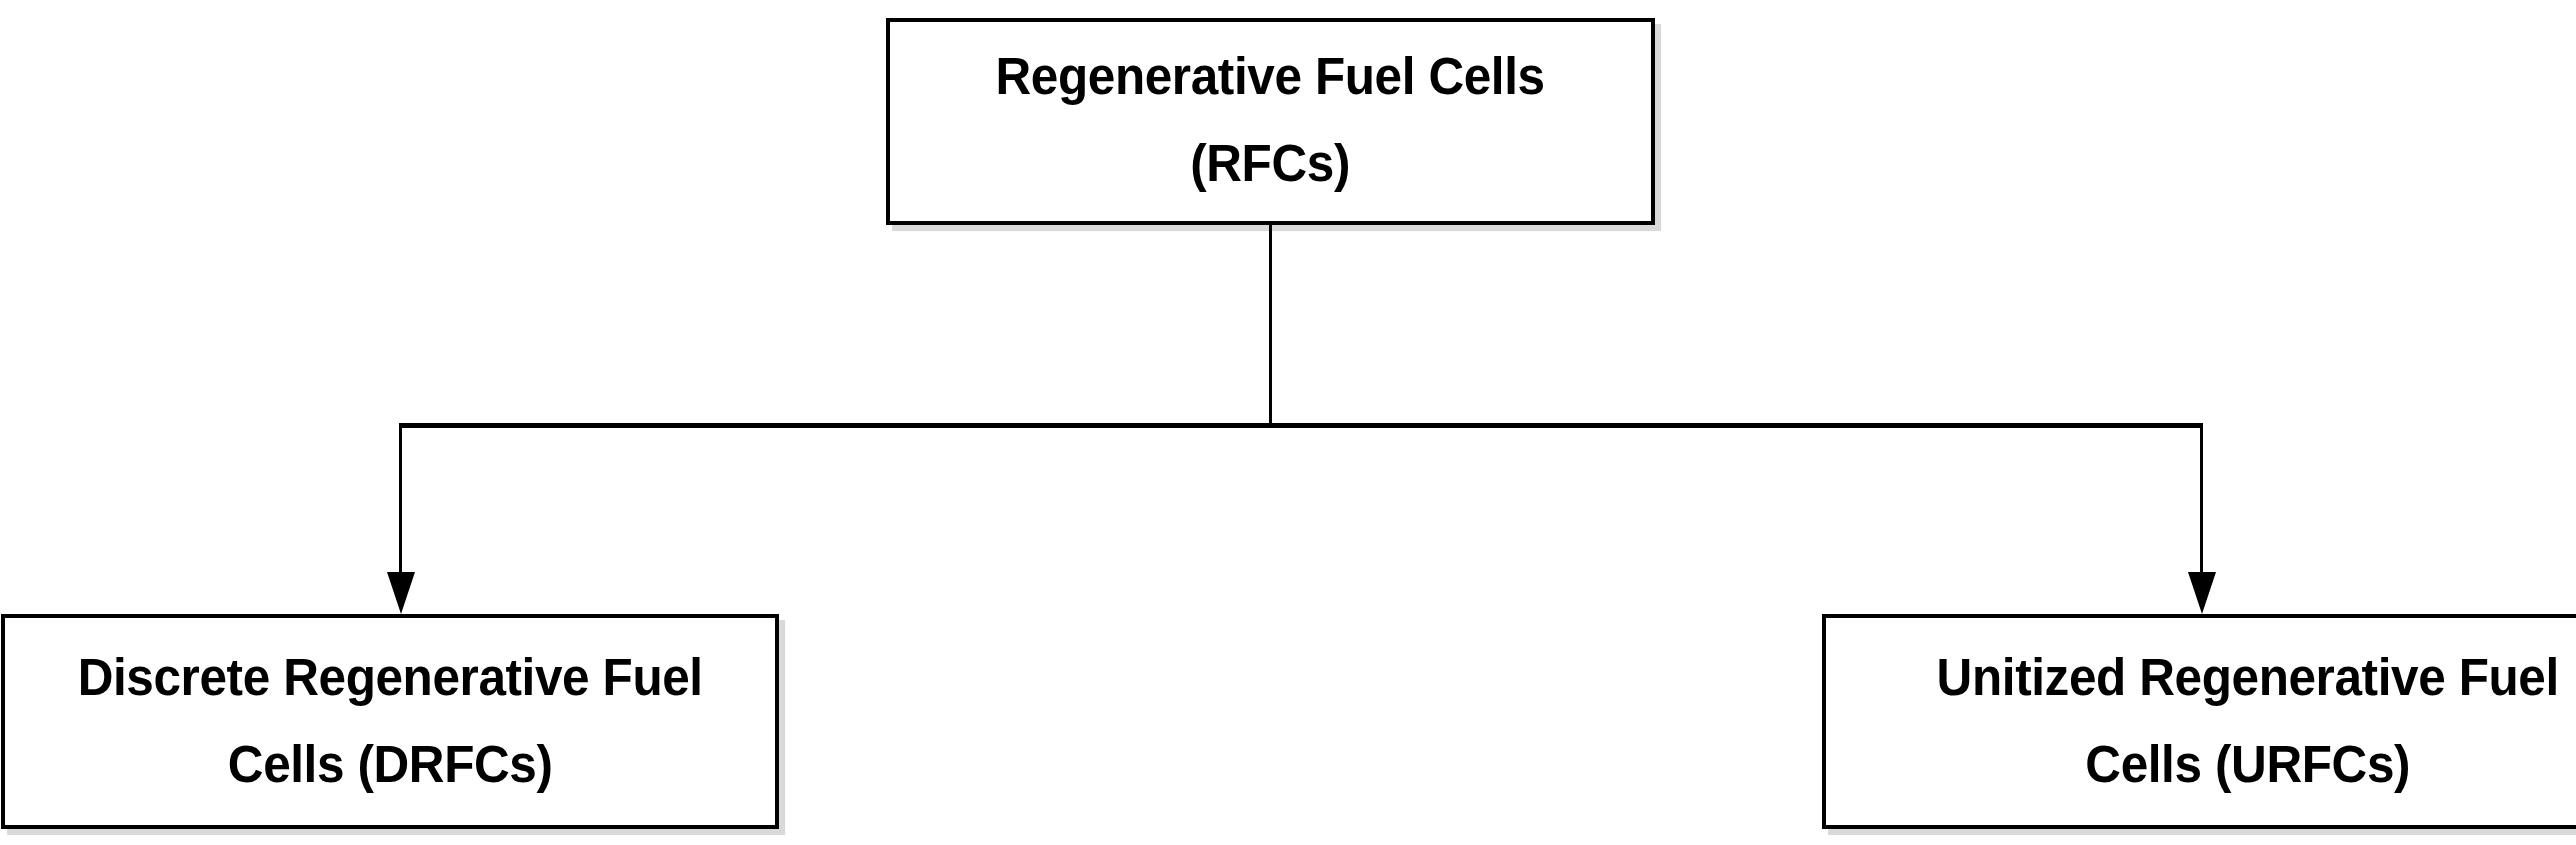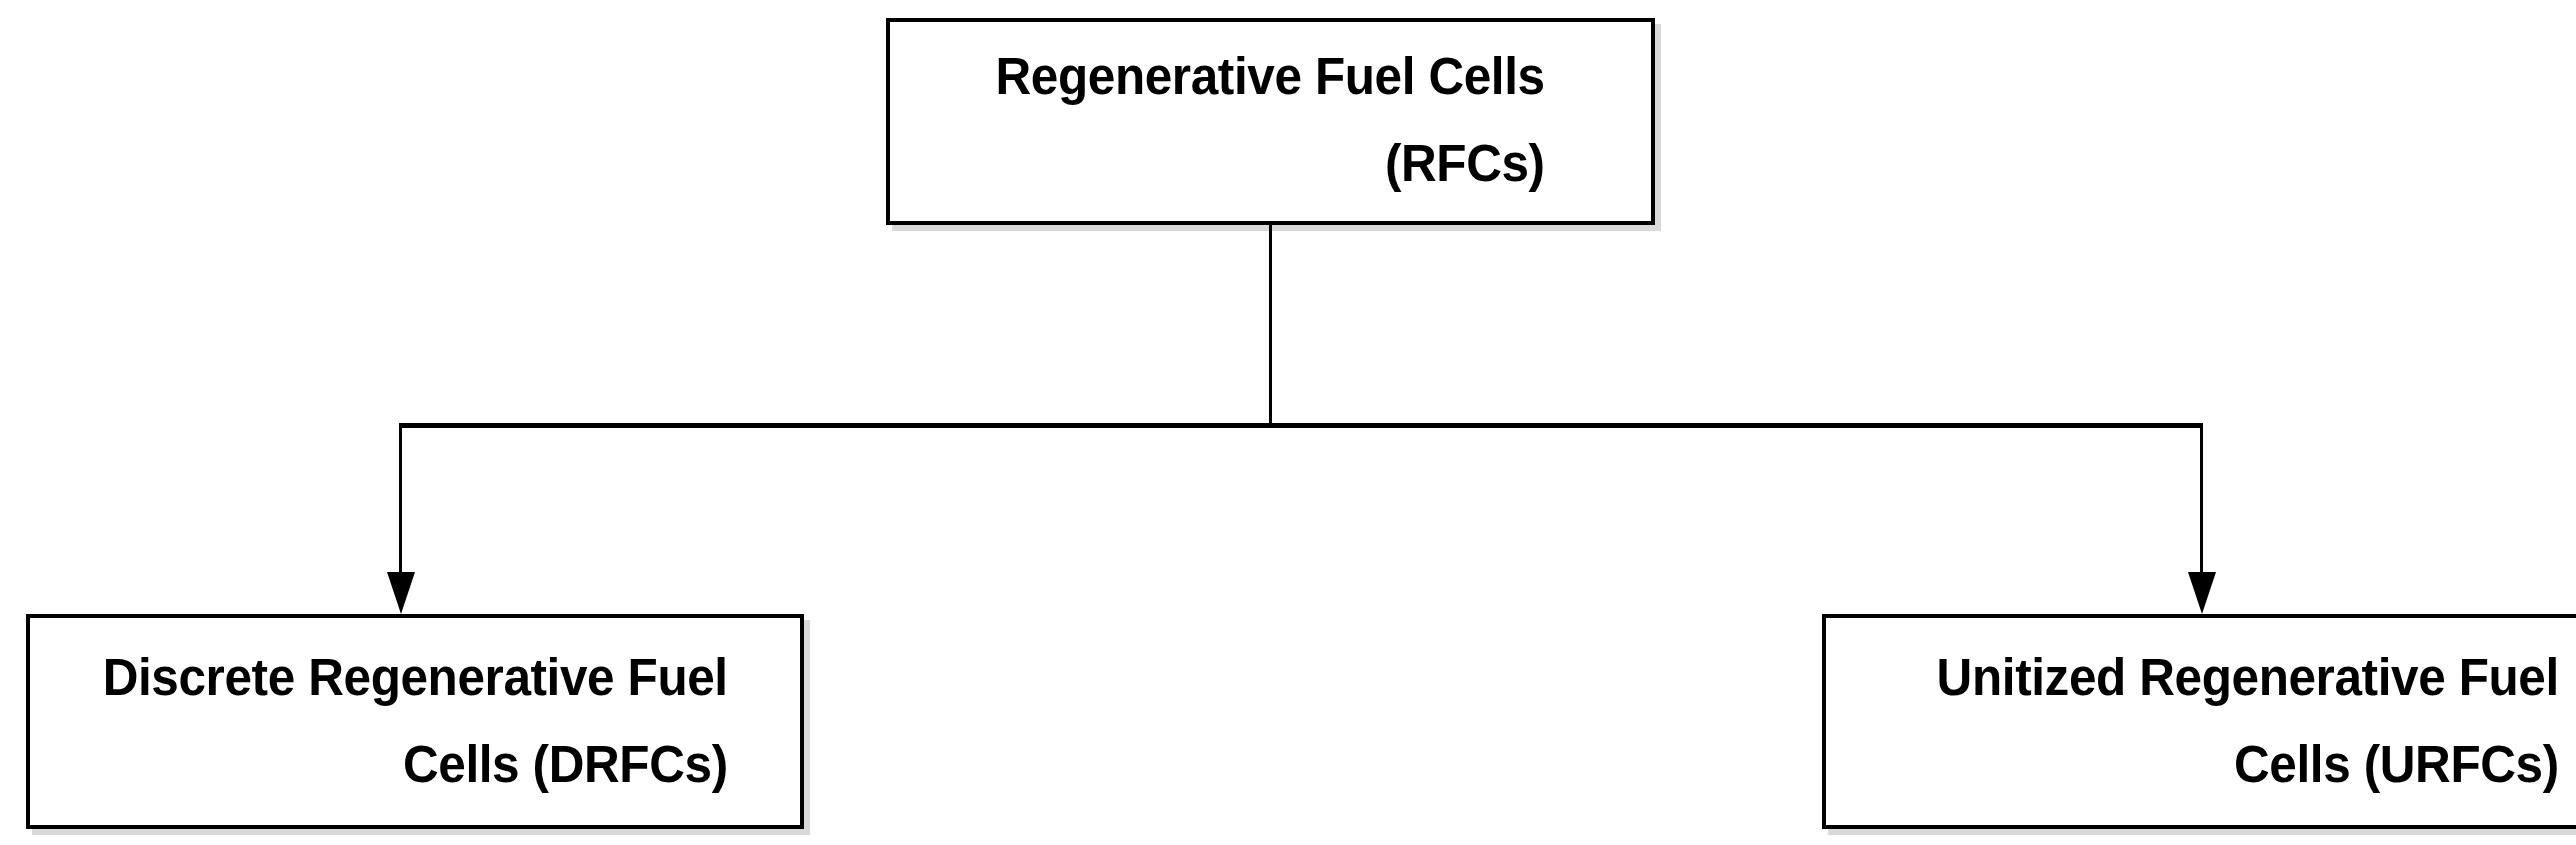--- a/index.html
+++ b/index.html
@@ -17,33 +17,33 @@
   }
   .node {
     position: absolute;
     box-sizing: border-box;
     background: #ffffff;
     border: 4.4px solid #000000;
     box-shadow: 6.1px 6.1px 0 0 #d9d9d9;
     display: flex;
     align-items: center;
     justify-content: center;
-    text-align: right;
+    text-align: center;
   }
   .node .label {
     white-space: pre-line;
     font-weight: bold;
     font-size: 51px;
     line-height: 1.7;
     letter-spacing: -0.4px;
     color: #000000;
     transform: scaleX(0.97);
   }
   #node-root  { left: 886px; top: 17.5px;  width: 769px; height: 207px; }
-  #node-left  { left: 26px;   top: 614px; width: 778px; height: 215px; }
+  #node-left  { left: 1px;   top: 614px; width: 778px; height: 215px; }
   #node-right { left: 1822px; top: 614px; width: 852px; height: 215px; }
 
   .line {
     position: absolute;
     background: #000000;
   }
   #stem        { left: 1269px; top: 224px; width: 2.6px;    height: 201px; }
   #rail        { left: 399px;  top: 423px; width: 1803px; height: 5.3px;   }
   #drop-left   { left: 399px;  top: 423px; width: 2.6px;    height: 151px; }
   #drop-right  { left: 2200px; top: 423px; width: 2.6px;    height: 151px; }

